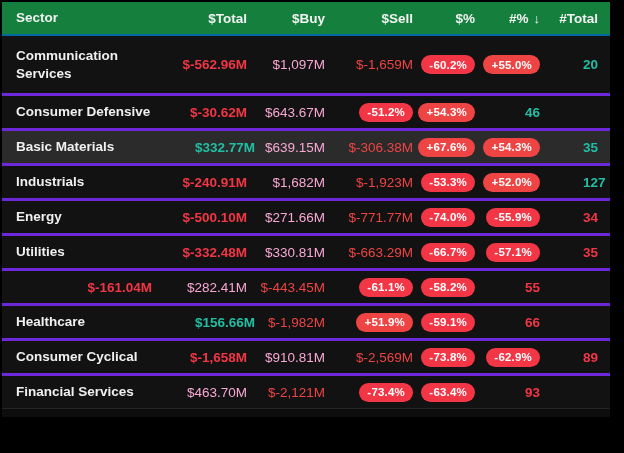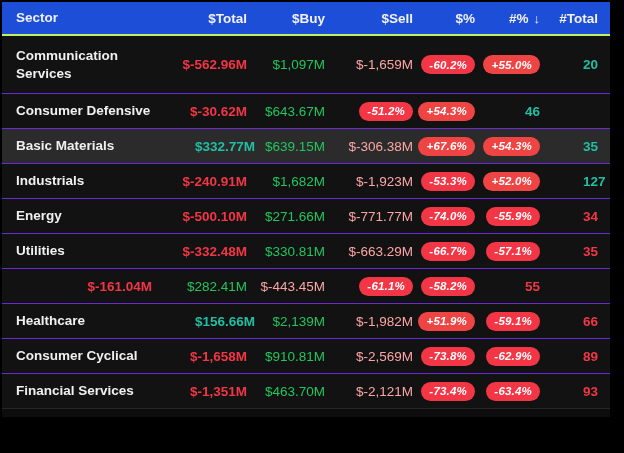--- a/index.html
+++ b/index.html
@@ -15,56 +15,55 @@
     position:absolute;left:2px;top:2px;width:608px;
   }
   .header,.row{
     display:grid;
     grid-template-columns:150px 95px 78px 88px 62px 65px 58px 12px;
     align-items:center;
     box-sizing:border-box;
   }
   .header{
     height:34px;
-    background:#1d4ed8;
-    border-bottom:2px solid #bef264;
+    background:#15803d;
+    border-bottom:2px solid #0369a1;
     color:#f2f2f2;
     font-weight:700;
     font-size:13.5px;
   }
   .row{
     height:35px;
     background:#121212;
     cursor:pointer;
   }
-  .row + .row{border-top:1px solid #6d28d9;}
+  .row + .row{border-top:3px solid #6d28d9;}
   .row.tall{height:57px;}
   .row.highlight{background:#2b2b2b;}
   .cell{min-width:0;}
   .cell.sector{
     padding-left:14px;
     font-weight:700;
     font-size:13.5px;
     color:#f0f0f0;
     line-height:1.3;
   }
   .cell.num{
     text-align:right;
     font-size:13.5px;
   }
   .cell.num.bold{font-weight:700;}
   .pos{color:#21bfa4;margin-left:43px;}
   .neg{color:#f23645;}
-  .green-dim{color:#22c55e;}
-  .red-dim{color:#fca5a5;}
+  .green-dim{color:#f9a8d4;}
+  .red-dim{color:#ef4444;}
   .badge-cell{
     display:flex;
     justify-content:flex-end;
     align-items:center;
-    font-style:italic;
   }
   .badge{
     display:inline-block;
     padding:3.5px 8px;
     border-radius:20px;
     font-size:11.5px;
     font-weight:700;
     color:#ffffff;
     letter-spacing:.2px;
   }
@@ -192,21 +191,20 @@
           </div>
           <div class="cell badge-cell">
             <div class="badge badge-neg">-58.2%</div>
           </div>
           <div class="cell num bold neg">55</div>
           <div class="cell"></div>
         </div>
         <div class="row">
           <div class="cell sector">Healthcare</div>
           <div class="cell num bold pos">$156.66M</div>
-          <div class="cell num green-dim">$2,139M</div>
           <div class="cell num red-dim">$-1,982M</div>
           <div class="cell badge-cell">
             <div class="badge badge-pos">+51.9%</div>
           </div>
           <div class="cell badge-cell">
             <div class="badge badge-neg">-59.1%</div>
           </div>
           <div class="cell num bold neg">66</div>
           <div class="cell"></div>
         </div>
@@ -219,21 +217,20 @@
             <div class="badge badge-neg">-73.8%</div>
           </div>
           <div class="cell badge-cell">
             <div class="badge badge-neg">-62.9%</div>
           </div>
           <div class="cell num bold neg">89</div>
           <div class="cell"></div>
         </div>
         <div class="row">
           <div class="cell sector">Financial Services</div>
-          <div class="cell num bold neg">$-1,351M</div>
           <div class="cell num green-dim">$463.70M</div>
           <div class="cell num red-dim">$-2,121M</div>
           <div class="cell badge-cell">
             <div class="badge badge-neg">-73.4%</div>
           </div>
           <div class="cell badge-cell">
             <div class="badge badge-neg">-63.4%</div>
           </div>
           <div class="cell num bold neg">93</div>
           <div class="cell"></div>

